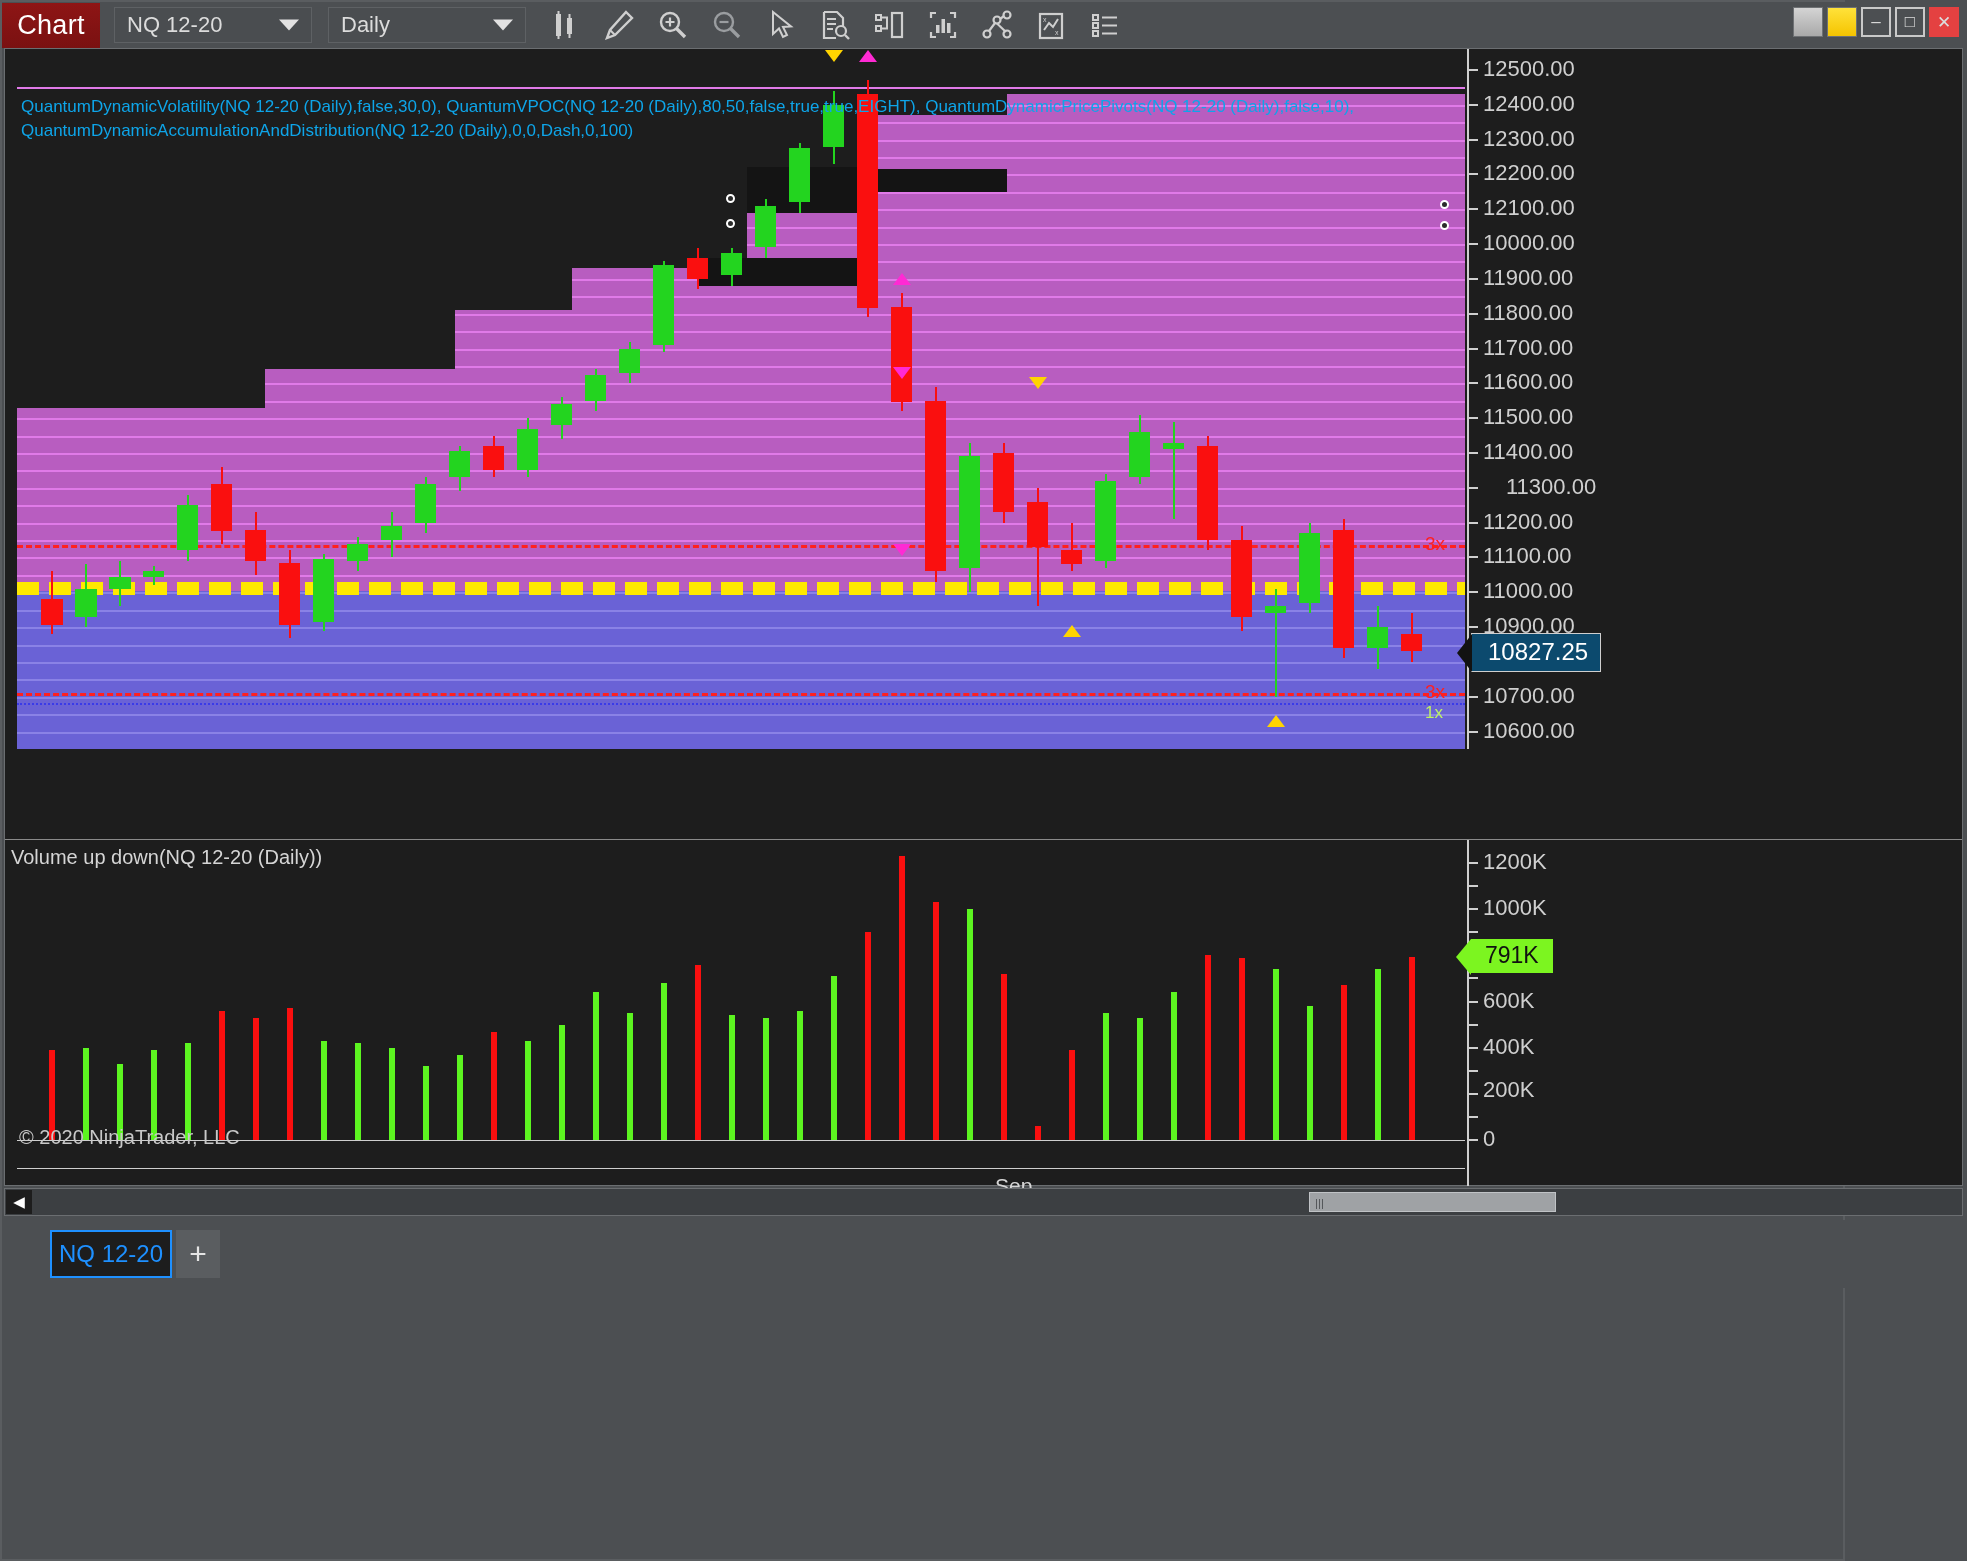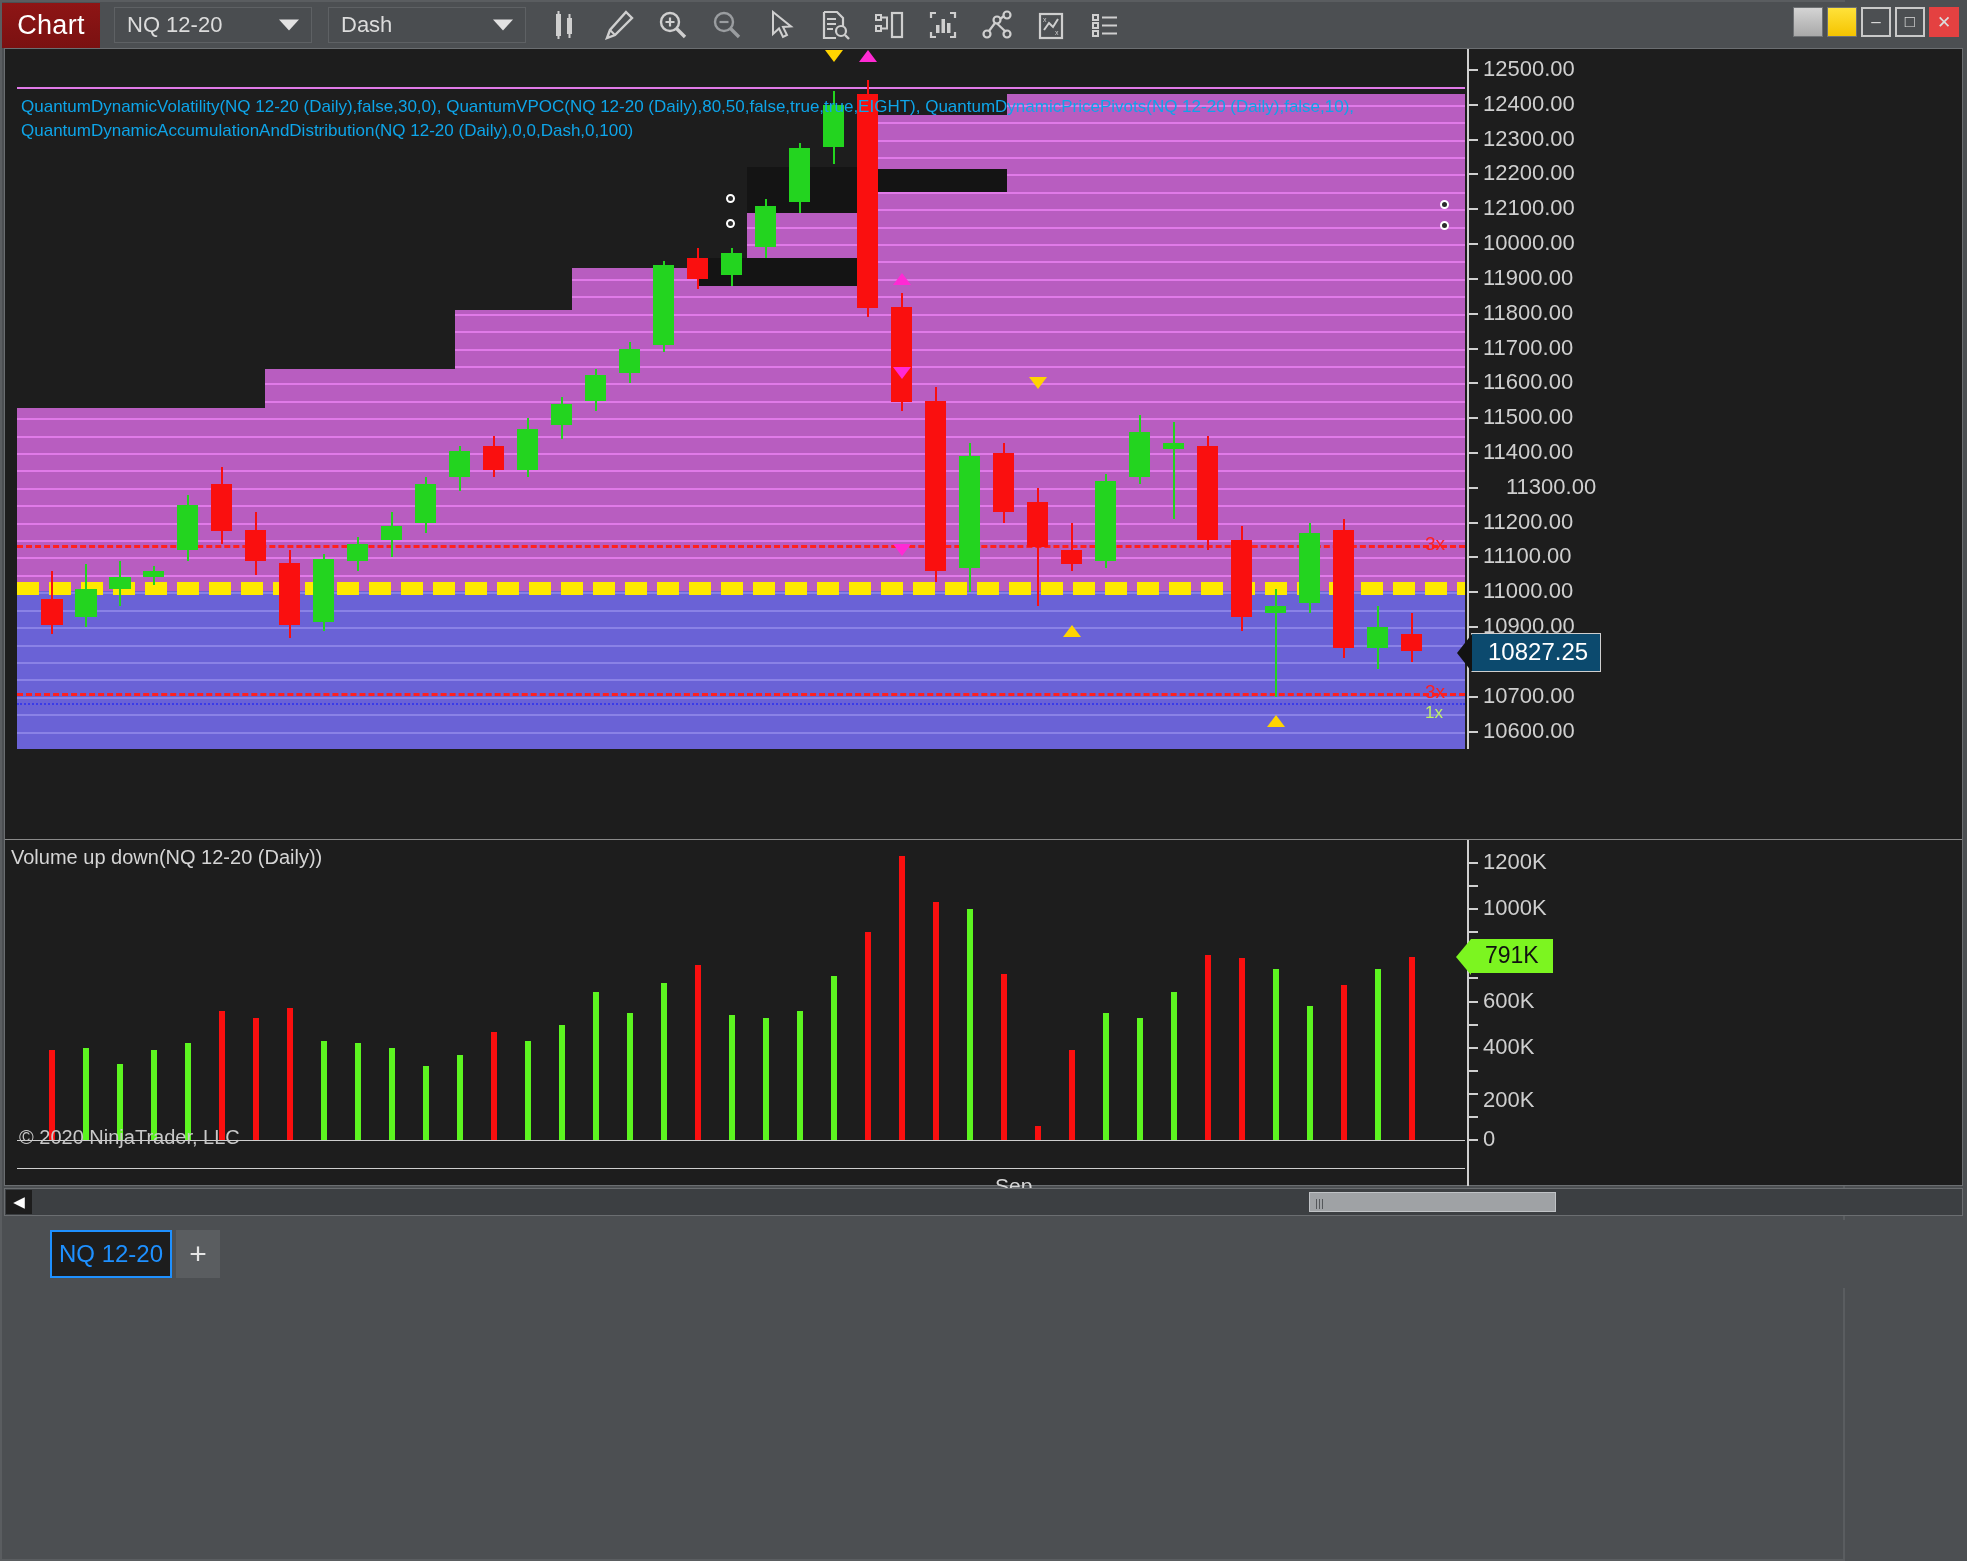--- a/index.html
+++ b/index.html
@@ -285,21 +285,21 @@
 
   <div id="toolbar">
     <div class="chart-btn">Chart</div>
 
     <div class="combo inst">
       <span class="txt">NQ 12-20</span>
       <span class="caret"></span>
     </div>
 
     <div class="combo period">
-      <span class="txt">Dash</span>
+      <span class="txt">Daily</span>
       <span class="caret"></span>
     </div>
 
     <div class="tool-icons">
       <div class="ticon">
         <svg width="30" height="30" viewBox="0 0 30 30">
             <rect x="6" y="4" width="5" height="22" fill="#cfcfcf"></rect>
             <rect x="7.5" y="1" width="2" height="28" fill="#cfcfcf"></rect>
             <rect x="17" y="8" width="5" height="16" fill="#cfcfcf"></rect>
             <rect x="18.5" y="4" width="2" height="24" fill="#cfcfcf"></rect>
@@ -663,21 +663,21 @@
       <div id="volaxis">
           <div class="axtick" style="top: 22.0769px;"></div>
           <div class="axlabel" style="top: 9.07692px;">1200K</div>
           <div class="axtick" style="top: 68.2308px;"></div>
           <div class="axlabel" style="top: 55.2308px;">1000K</div>
           <div class="axtick" style="top: 160.538px;"></div>
           <div class="axlabel" style="top: 147.538px;">600K</div>
           <div class="axtick" style="top: 206.692px;"></div>
           <div class="axlabel" style="top: 193.692px;">400K</div>
           <div class="axtick" style="top: 252.846px;"></div>
-          <div class="axlabel" style="top: 247px;">200K</div>
+          <div class="axlabel" style="top: 237px;">200K</div>
           <div class="axtick" style="top: 299px;"></div>
           <div class="axlabel" style="top: 286px;">0</div>
           <div class="axtick" style="top: 45.1538px;"></div>
           <div class="axtick" style="top: 91.3077px;"></div>
           <div class="axtick" style="top: 137.462px;"></div>
           <div class="axtick" style="top: 183.615px;"></div>
           <div class="axtick" style="top: 229.769px;"></div>
           <div class="axtick" style="top: 275.923px;"></div>
           <div class="volbadge" style="top: 99.4615px;">791K</div>
         </div>

